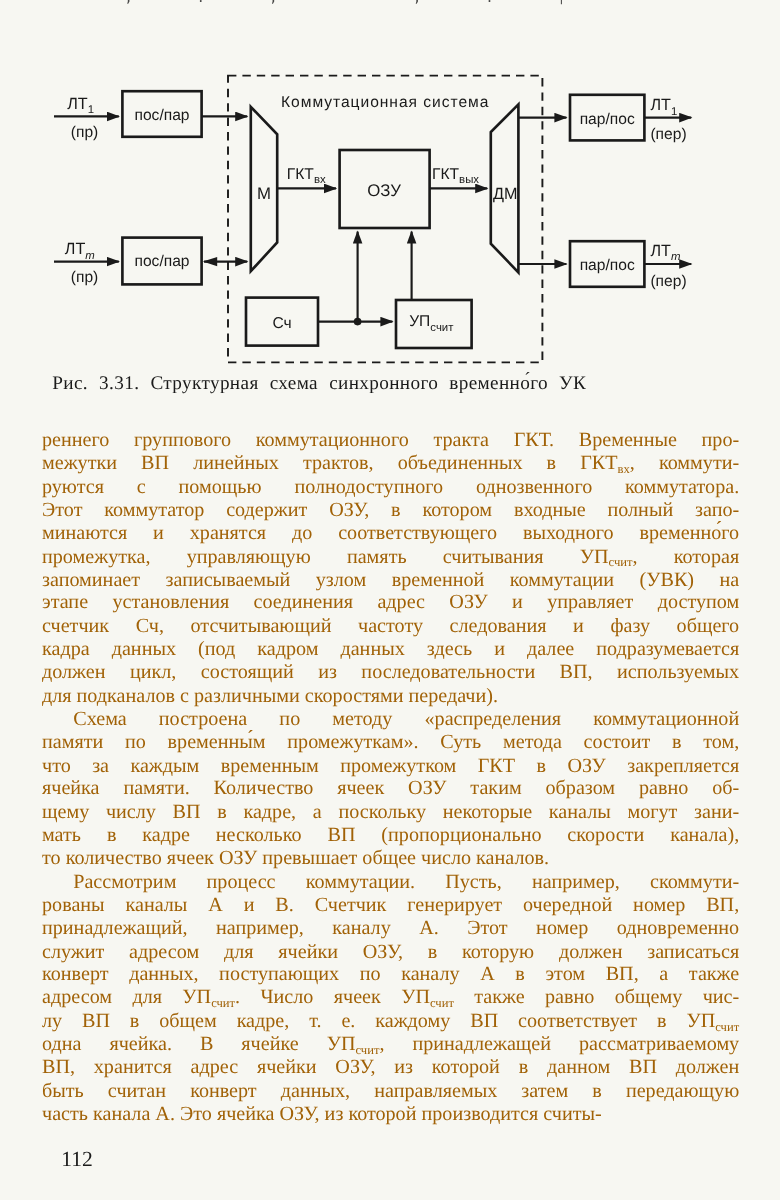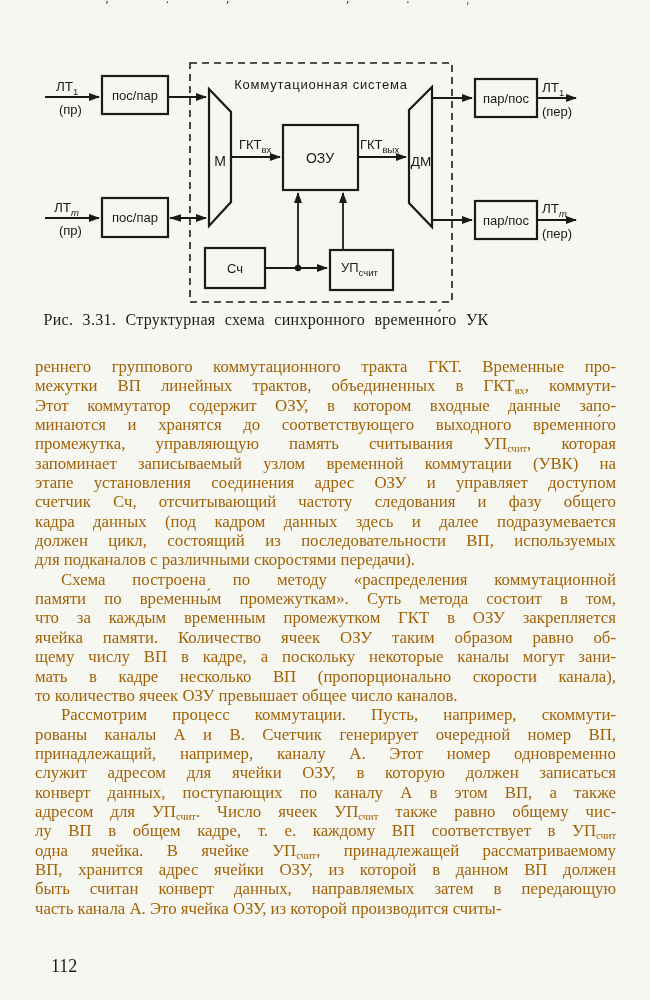--- a/index.html
+++ b/index.html
@@ -148,21 +148,22 @@
     <circle cx="298" cy="268" r="3.2" fill="#1a1a1a"></circle>
     <line x1="298" y1="268" x2="298" y2="193" stroke="#1a1a1a" stroke-width="1.8" marker-end="url(#ah)"></line>
     <line x1="343" y1="250" x2="343" y2="193" stroke="#1a1a1a" stroke-width="1.8" marker-end="url(#ah)"></line>
   </svg>
 
   <div class="caption">Рис. 3.31. Структурная схема синхронного временно́го УК</div>
 
   <div class="body-text">
       <div class="tl">реннего группового коммутационного тракта ГКТ. Временные про-</div>
       <div class="tl">межутки ВП линейных трактов, объединенных в ГКТ<sub>вх</sub>, коммути-</div>
-      <div class="tl">Этот коммутатор содержит ОЗУ, в котором входные данные запо-</div>
+      <div class="tl">руются с помощью полнодоступного однозвенного коммутатора.</div>
+      <div class="tl">Этот коммутатор содержит ОЗУ, в котором входные полный запо-</div>
       <div class="tl">минаются и хранятся до соответствующего выходного временно́го</div>
       <div class="tl">промежутка, управляющую память считывания УП<sub>счит</sub>, которая</div>
       <div class="tl">запоминает записываемый узлом временной коммутации (УВК) на</div>
       <div class="tl">этапе установления соединения адрес ОЗУ и управляет доступом</div>
       <div class="tl">счетчик Сч, отсчитывающий частоту следования и фазу общего</div>
       <div class="tl">кадра данных (под кадром данных здесь и далее подразумевается</div>
       <div class="tl">должен цикл, состоящий из последовательности ВП, используемых</div>
       <div class="tl end">для подканалов с различными скоростями передачи).</div>
       <div class="tl ind">Схема построена по методу «распределения коммутационной</div>
       <div class="tl">памяти по временны́м промежуткам». Суть метода состоит в том,</div>

